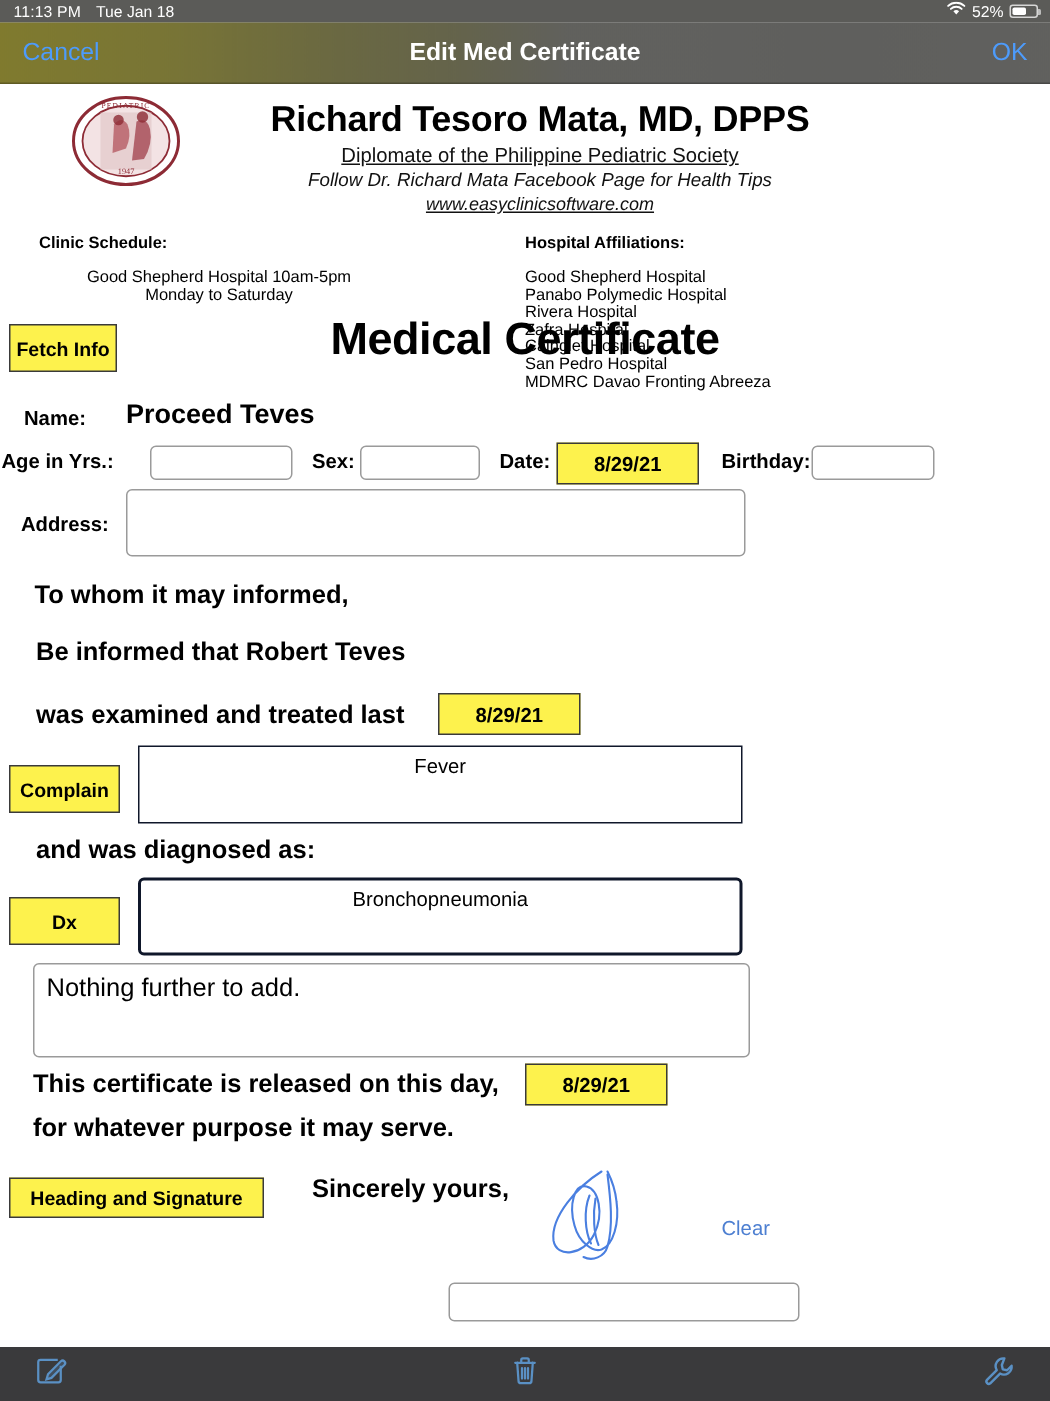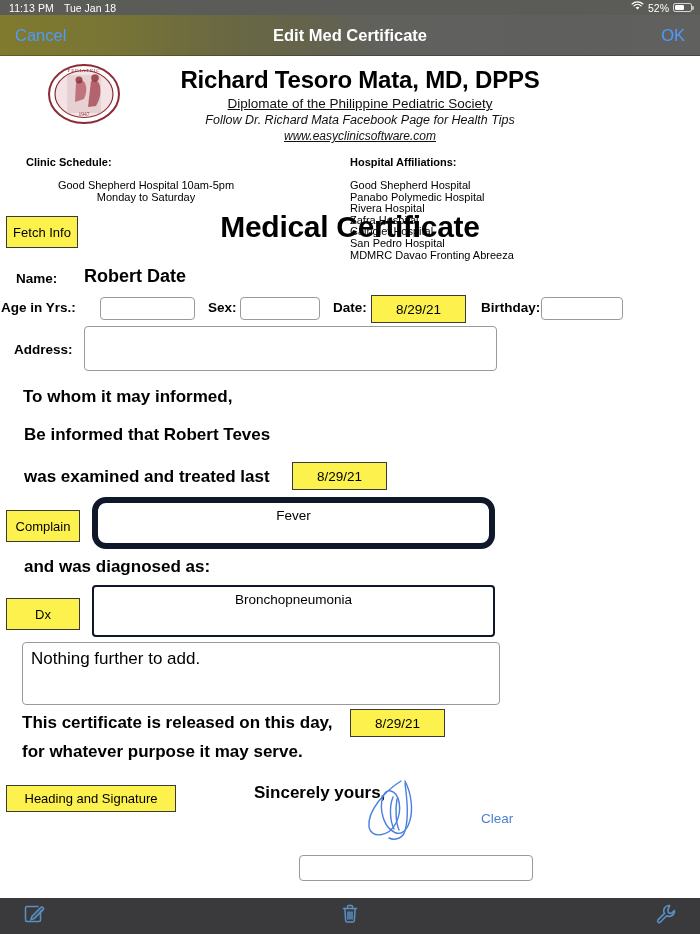--- a/index.html
+++ b/index.html
@@ -121,21 +121,21 @@
   
   .title-row { position: relative; height: 58px; }
   .yellow {
     background: #fdf24d;
     border: 1.4px solid #3a3a3a;
     color: #000;
     font-family: "Liberation Sans", sans-serif;
     text-align: left;
     cursor: pointer;
     padding: 0;
-    display: flex; align-items: center; justify-content: center;
+    display: flex; align-items: center; justify-content: center; font-weight: bold;
   }
   .btn-fetch {
     position: absolute; left: 6px; top: 10px;
     width: 72px; height: 32px; font-size: 13px;
   }
   .doc-title {
     position: absolute; left: 0; right: 0; top: 4px;
     text-align: center; font-size: 30px; font-weight: bold; color: #000;
     letter-spacing: -0.3px;
   }
@@ -193,21 +193,21 @@
   .line-chief { position: relative; height: 31px; }
   .line-chief .bigtxt { position: absolute; left: 24px; top: 3px; }
 
   .row-complain { position: relative; height: 57px; }
   .btn-complain {
     position: absolute; left: 6px; top: 13px; width: 74px; height: 32px;
     font-size: 13px;
   }
   .in-complain {
     position: absolute; left: 92px; top: 0px; width: 403px; height: 52px;
-    border: 6px solid #0f172a; border-radius: 14px; background: #fff;
+    border: 1px solid #0f172a; border-radius: 0; background: #fff;
     font-size: 13.5px; font-family: "Liberation Sans", sans-serif;
     padding: 5px 6px; text-align: center; resize: none;
   }
 
   .line-dx { position: relative; height: 31px; }
   .line-dx .bigtxt { position: absolute; left: 24px; top: 3px; }
 
   .row-dx { position: relative; height: 57px; }
   .btn-dx {
     position: absolute; left: 6px; top: 13px; width: 74px; height: 32px;
@@ -237,21 +237,21 @@
   .line-purpose { position: relative; height: 31px; }
   .line-purpose .bigtxt { position: absolute; left: 22px; top: 2px; }
 
   .row-sign { position: relative; height: 100px; }
   .btn-heading {
     position: absolute; left: 6px; top: 14px; width: 170px; height: 27px;
     font-size: 13px;
   }
   .sincerely {
     position: absolute; left: 208px; top: 12px;
-    font-size: 17px; font-weight: bold; color: #000; margin-left: 46px;
+    font-size: 17px; font-weight: bold; color: #000;
   }
   .sig-pad {
     position: absolute; left: 355px; top: 6px; width: 100px; height: 70px;
   }
   .clear-link {
     position: absolute; left: 481px; top: 40px;
     font-size: 13.5px; color: #4d7fd1; cursor: pointer;
   }
   .btn-proceed {
     position: absolute; left: 26px; top: 56px;
@@ -358,21 +358,21 @@
 
     <div class="title-row">
       <button class="yellow btn-fetch">Fetch Info</button>
       <div class="doc-title">Medical Certificate</div>
     </div>
 
     <div class="form">
 
       <div class="row-name">
         <span class="lbl">Name:</span>
-        <span class="val">Robert Date</span>
+        <span class="val">Proceed Teves</span>
       </div>
 
       <div class="row-ident">
         <span class="lbl lab-age">Age in Yrs.:</span>
         <input class="tinput in-age" type="text" value="" style="">
         <span class="lbl lab-sex">Sex:</span>
         <input class="tinput in-sex" type="text" value="" style="">
         <span class="lbl lab-date">Date:</span>
         <button class="yellow in-date-hl">8/29/21</button>
         <span class="lbl lab-bday">Birthday:</span>

